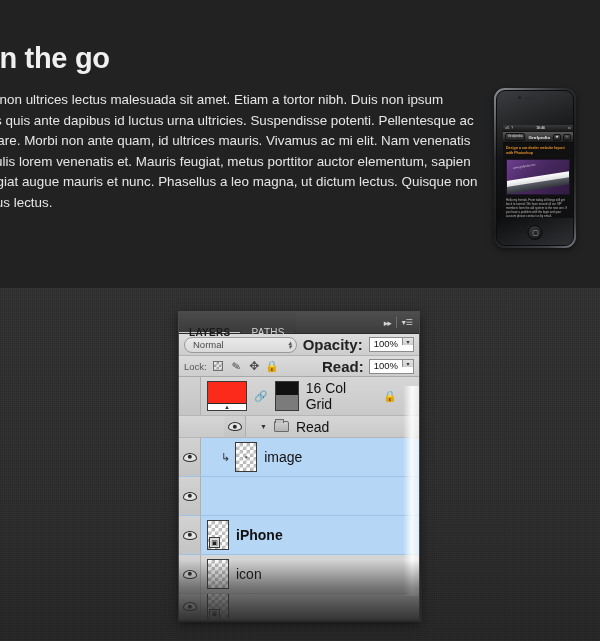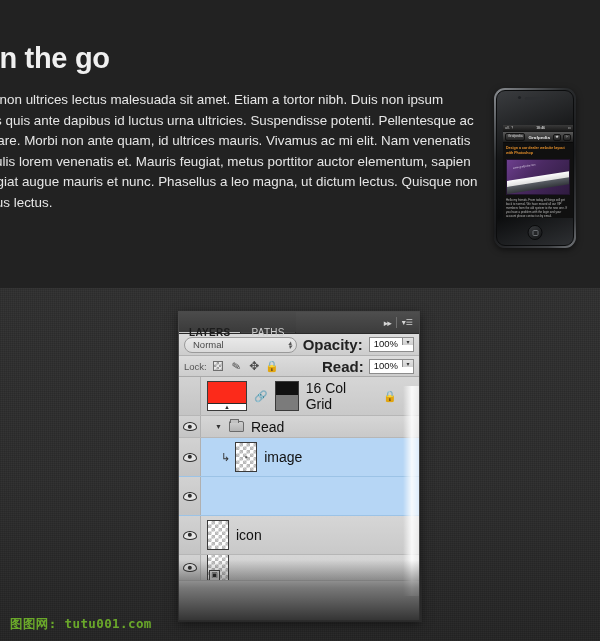--- a/index.html
+++ b/index.html
@@ -273,21 +273,21 @@
   .mask-thumb {
     width: 24px; height: 30px; border: 1px solid #3a3a3a;
     background: linear-gradient(#111 0%, #111 45%, #7b7b7b 45%, #7b7b7b 100%);
     flex: none;
   }
   .layer-name { font-size: 14px; color: #111; }
   .layer-name.bold { font-weight: bold; }
   .layer-name.underline { text-decoration: underline; font-weight: bold; }
   .lock-badge { margin-left: auto; margin-right: 22px; font-size: 11px; color: #3a3a3a; }
   .clip-arrow { font-size: 11px; color: #333; margin-left: 14px; margin-right: -2px; }
-  .group-row { height: 22px; }
+  .group-row { height: 22px; padding-left: 45px; }
   .group-tri { font-size: 7px; color: #333; margin-left: 8px; }
   .folder {
     width: 15px; height: 11px; background: linear-gradient(#cfcfcf,#b4b4b4);
     border: 1px solid #6a6a6a; border-radius: 1px 2px 1px 1px; position: relative;
   }
   .folder::before {
     content: ''; position: absolute; left: 0; top: -3px; width: 7px; height: 3px;
     background: #c2c2c2; border: 1px solid #6a6a6a; border-bottom: none;
     border-radius: 1px 1px 0 0;
   }
@@ -456,44 +456,54 @@
           <span class="layer-name">image</span>
         </div>
       </div>
 
       <div class="layer-row selected">
         <div class="eye-cell">
           <span class="eye"></span>
         </div>
       </div>
 
-
-      <div class="layer-row">
-        <div class="eye-cell">
-          <span class="eye"></span>
-        </div>
-        <div class="row-body">
-          <div class="thumb"></div>
-          <span class="layer-name">icon</span>
-        </div>
-      </div>
-
-      <div class="layer-row partial-row">
+      <div class="layer-row selected">
         <div class="eye-cell">
           <span class="eye"></span>
         </div>
         <div class="row-body">
           <div class="thumb">
             <span class="smart-badge">▣</span>
           </div>
+          <span class="layer-name bold">iPhone</span>
+        </div>
+      </div>
+
+      <div class="layer-row">
+        <div class="eye-cell">
+          <span class="eye"></span>
+        </div>
+        <div class="row-body">
+          <div class="thumb"></div>
+          <span class="layer-name">icon</span>
+        </div>
+      </div>
+
+      <div class="layer-row partial-row">
+        <div class="eye-cell">
+          <span class="eye"></span>
+        </div>
+        <div class="row-body">
+          <div class="thumb">
+            <span class="smart-badge">▣</span>
+          </div>
         </div>
       </div>
 
     </div>
 
     <div class="panel-glow"></div>
   </section>
 
   <div class="panel-fade"></div>
 
-  <div class="wm-left">图图网: tutu001.com</div>
 
 </div>
 
 </body></html>

